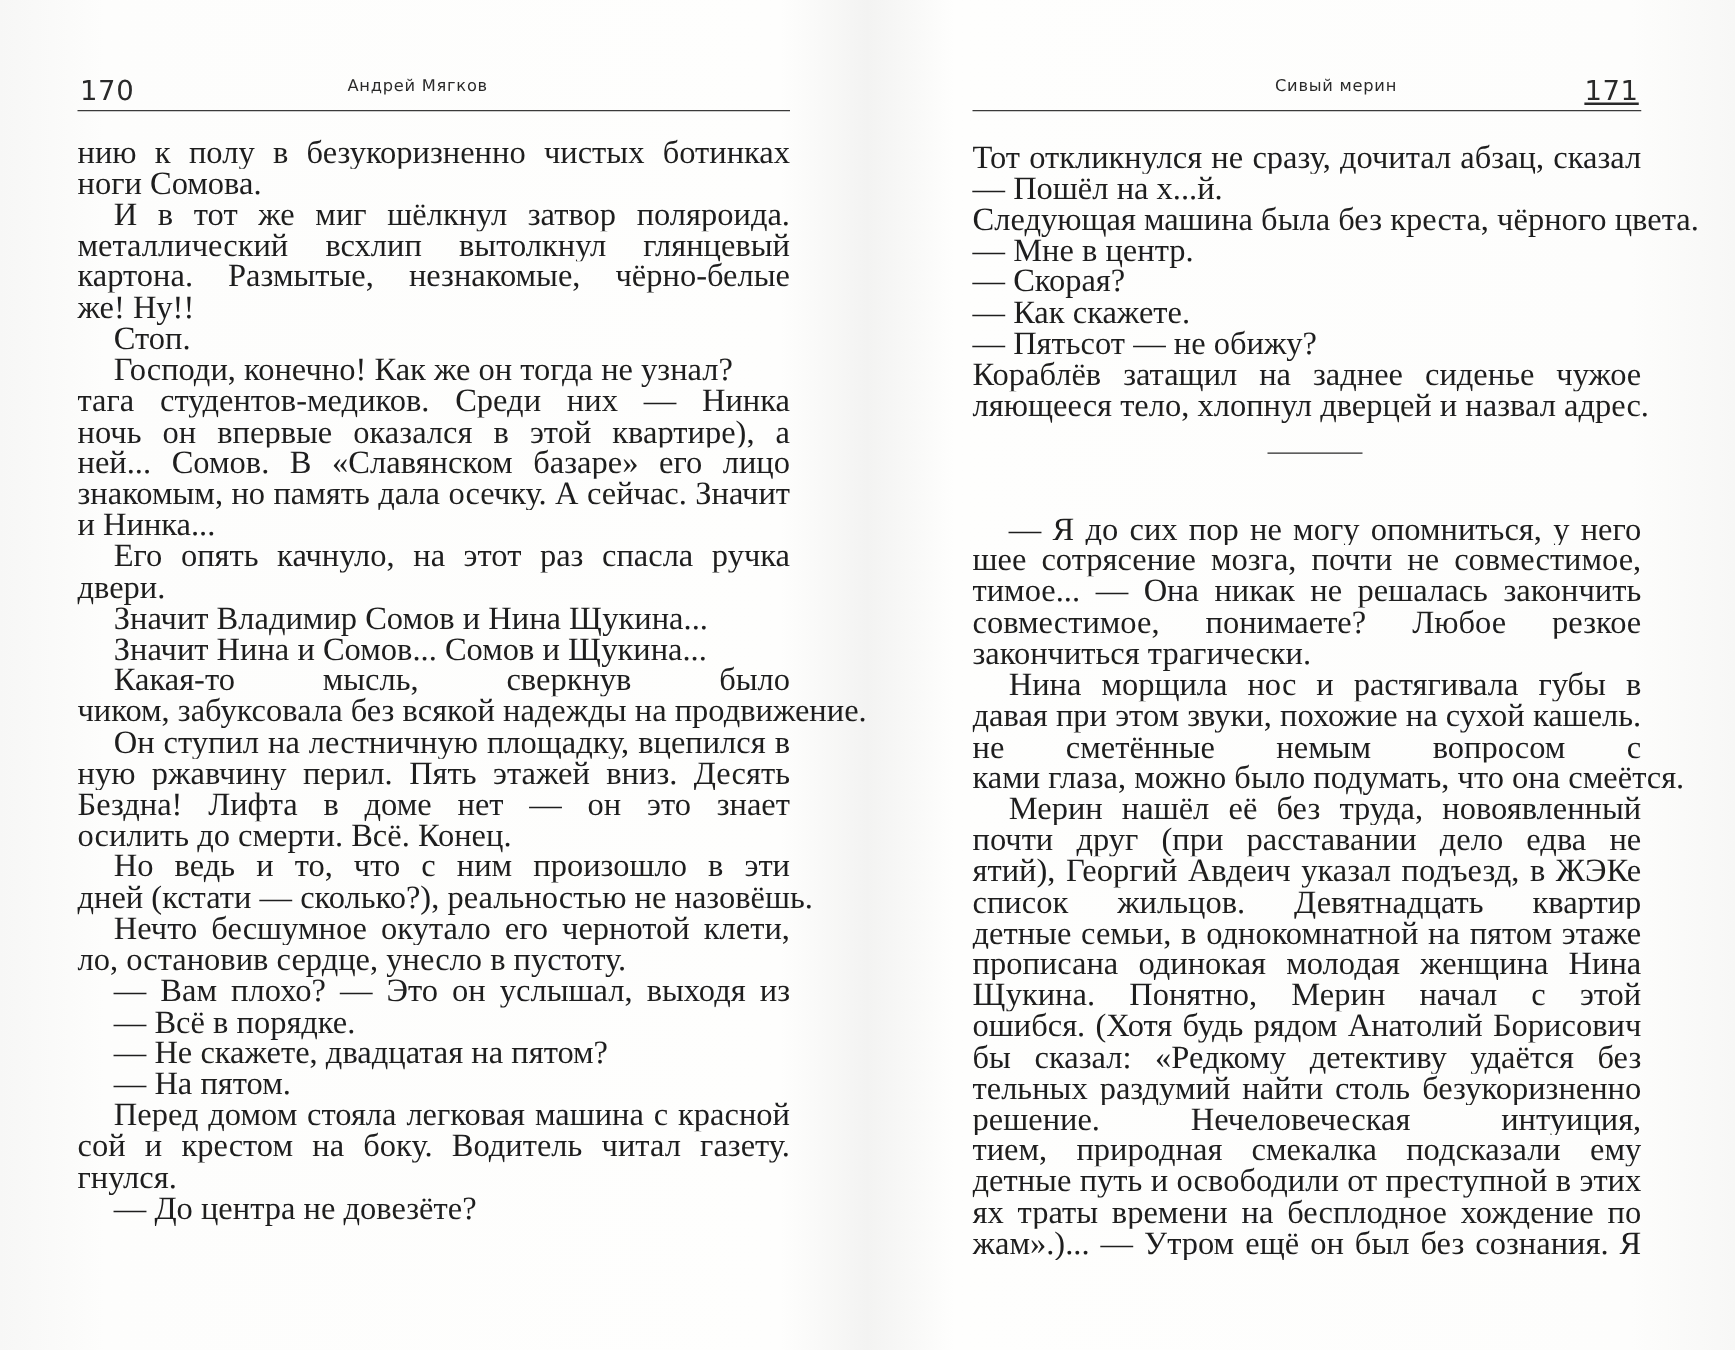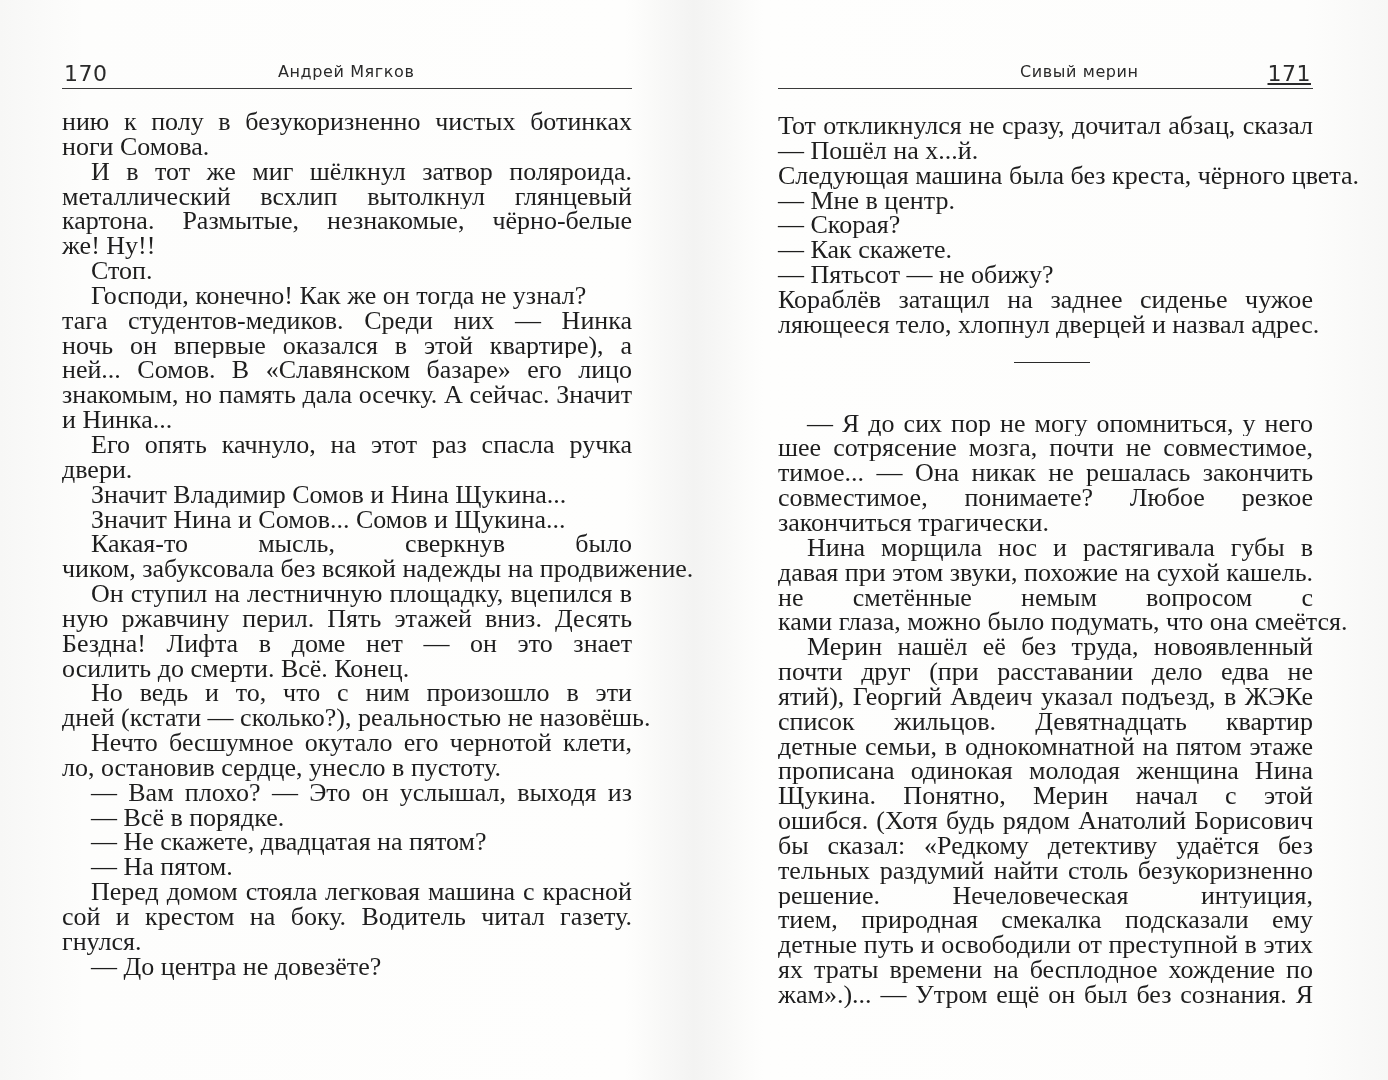--- a/index.html
+++ b/index.html
@@ -40,21 +40,21 @@
       position: absolute;
       top: 3px;
       font-size: 22px;
       letter-spacing: 0.5px;
     }
     .page.left .folio { left: 2px; }
     .page.right .folio { right: 2px; text-decoration: underline; }
     .head-title {
       position: absolute;
       top: 4px;
-      font-size: 16px;
+      font-size: 13px;
       letter-spacing: 0.6px;
       text-align: center;
     }
     .page.left .head-title { left: 216px; }
     .page.right .head-title { left: 206px; margin-left: 36px; }
 
     .body-text {
       position: absolute;
       top: 110px;
       left: 0;

